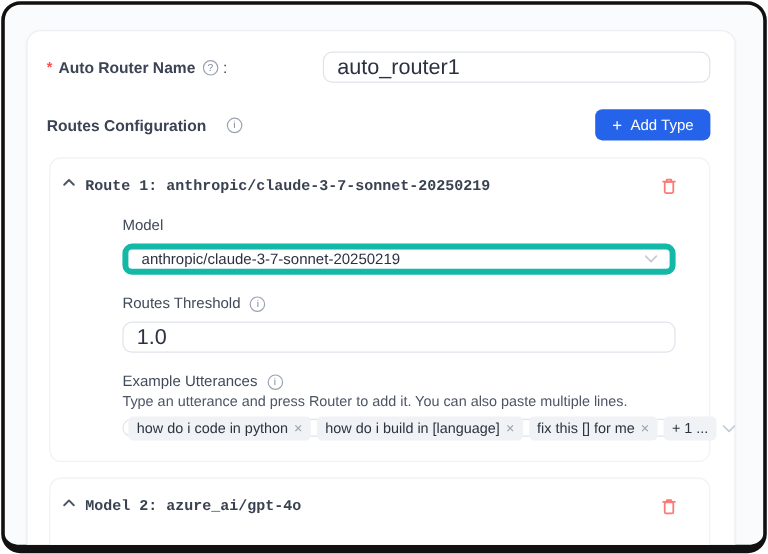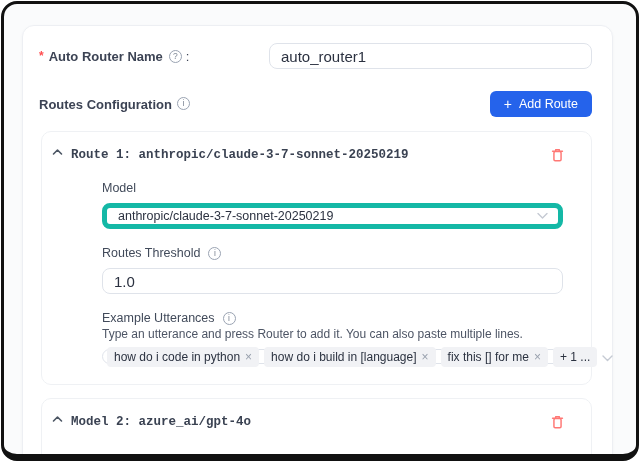--- a/index.html
+++ b/index.html
@@ -38,28 +38,28 @@
   .circle-icon {
     display: inline-flex; align-items: center; justify-content: center;
     width: 13px; height: 13px; border: 1px solid #9aa3b2; border-radius: 50%;
     font-size: 8.5px; font-weight: 400; color: #7d8694; line-height: 1;
     margin-left: 2px; flex: 0 0 auto;
   }
   .colon { font-weight: 400; color: #3c4354; }
   .text-input {
     flex: 1; height: 26px;
     border: 1px solid #dfe3ea; border-radius: 8px;
-    padding: 0 11px; font-size: 15px; color: #2b3140;
+    padding: 0 11px; font-size: 18px; color: #2b3140;
     font-family: "Liberation Sans", sans-serif;
     background: #fff; outline: none; width: 100%;
   }
   
   .routes-row { display: flex; align-items: center; justify-content: space-between; margin-top: 22px; }
   .routes-label {
-    display: flex; gap: 3px;
+    display: flex; align-items: center; gap: 15px;
     font-size: 13px; font-weight: 700; color: #3c4354;
   }
   .add-btn {
     display: inline-flex; align-items: center; gap: 7px;
     height: 26px; padding: 0 14px;
     background: #2563eb; color: #fff;
     border: none; border-radius: 6px;
     font-size: 12.5px; font-weight: 500;
     font-family: "Liberation Sans", sans-serif;
     cursor: pointer;
@@ -135,21 +135,21 @@
       <input class="text-input" type="text" value="auto_router1" style="">
     </div>
 
     <div class="routes-row">
       <div class="routes-label">
         <span>Routes Configuration</span>
         <span class="circle-icon">i</span>
       </div>
       <button class="add-btn">
         <span class="plus">+</span>
-        <span>Add Route</span>
+        <span>Add Type</span>
       </button>
     </div>
 
     <div class="route-card">
       <div class="route-header">
         <button class="caret-btn">
           <svg width="11" height="8" viewBox="0 0 11 8" fill="none">
             <path d="M1.5 6L5.5 2L9.5 6" stroke="#4b5563" stroke-width="1.6" stroke-linecap="round" stroke-linejoin="round"></path>
           </svg>
         </button>

